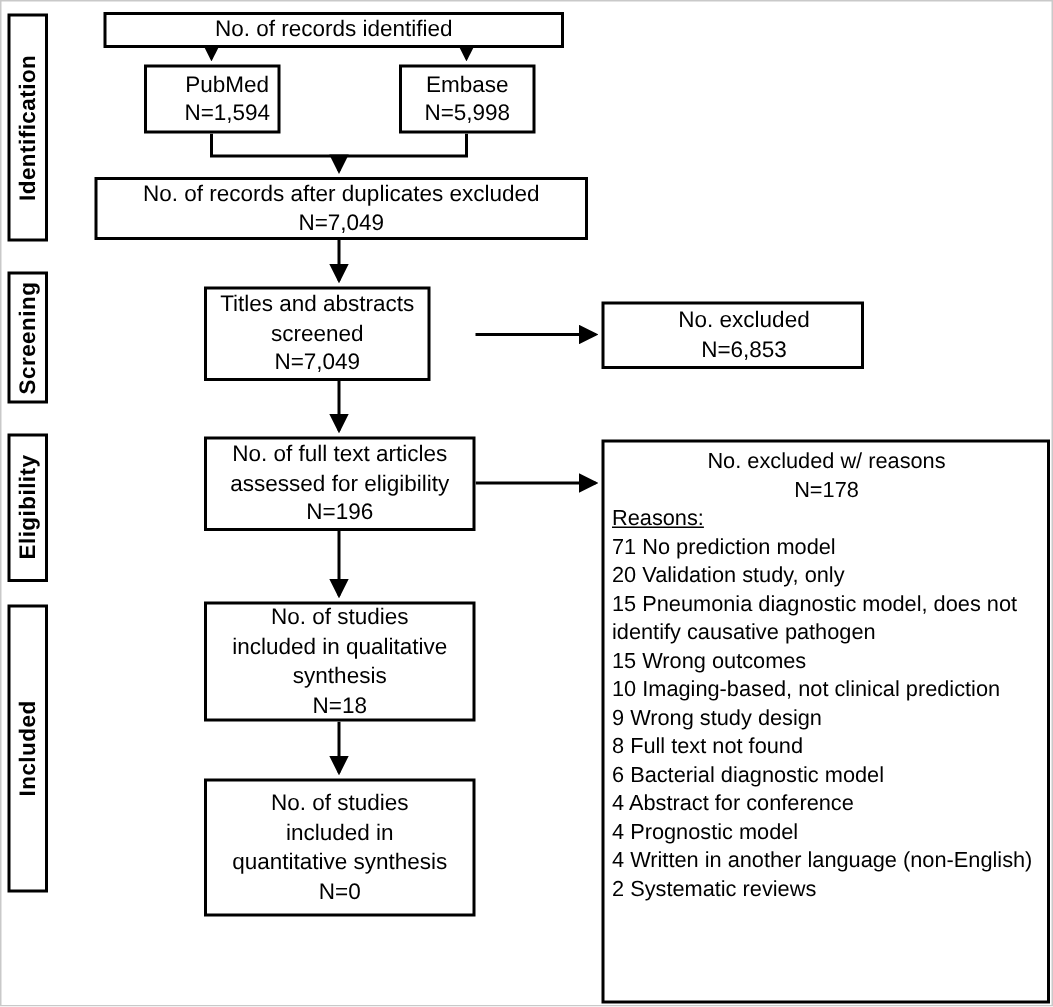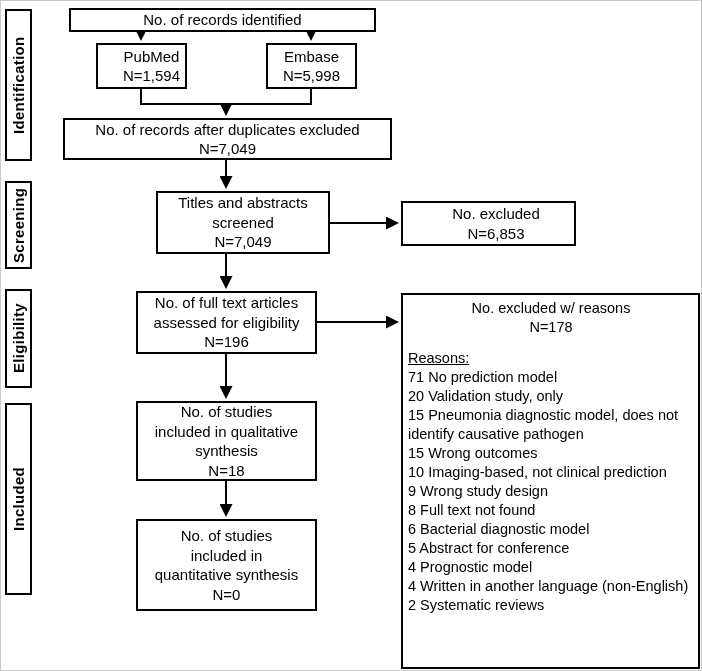--- a/index.html
+++ b/index.html
@@ -54,40 +54,40 @@
     text-align: center;
     white-space: pre-line;
     font-size: 15px;
     line-height: 1.3;
     padding: 1px 4px;
   }
   #box-records      { left: 68px;  top: 7px;   width: 307px; height: 24px; }
   #box-pubmed       { left: 95px;  top: 42px;  width: 91px;  height: 46px; padding-left: 24px; }
   #box-embase       { left: 265px; top: 42px;  width: 91px;  height: 46px; }
   #box-duplicates   { left: 62px;  top: 117px; width: 329px; height: 42px; }
-  #box-titles       { left: 135px; top: 190px; width: 174px; height: 63px; margin-left: 20px; }
+  #box-titles       { left: 135px; top: 190px; width: 151px; height: 63px; }
   #box-excluded     { left: 400px; top: 200px; width: 175px; height: 45px; padding-left: 19px; }
   #box-fulltext     { left: 135px; top: 290px; width: 181px; height: 63px; }
   #box-qualitative  { left: 135px; top: 400px; width: 181px; height: 80px; }
   #box-quantitative { left: 135px; top: 518px; width: 181px; height: 92px; }
 
   #box-reasons {
     position: absolute;
     left: 400px; top: 292px;
     width: 299px; height: 376px;
     border: 2px solid #000;
     box-sizing: border-box;
     background: #fff;
     font-size: 14.5px;
     line-height: 19px;
     padding: 4px 4px 2px 5px;
     text-align: left;
   }
   .reasons-header { text-align: center; white-space: pre-line; }
-  .reasons-label  { text-decoration: underline; margin-top: 12px; }
+  .reasons-label  { text-decoration: underline; }
   .reason-item    { text-align: left; }
 </style>
 </head>
 <body>
 
 <div class="canvas">
 
   <svg class="arrows" viewBox="0 0 702 671">
     <defs>
       <marker id="ah" viewBox="0 0 10 10" refX="8.5" refY="5" markerWidth="6.5" markerHeight="6.5" orient="auto">
@@ -135,21 +135,21 @@
     <div class="reasons-label">Reasons:</div>
     <div class="reasons-list">
         <div class="reason-item">71 No prediction model</div>
         <div class="reason-item">20 Validation study, only</div>
         <div class="reason-item">15 Pneumonia diagnostic model, does not identify causative pathogen</div>
         <div class="reason-item">15 Wrong outcomes</div>
         <div class="reason-item">10 Imaging-based, not clinical prediction</div>
         <div class="reason-item">9 Wrong study design</div>
         <div class="reason-item">8 Full text not found</div>
         <div class="reason-item">6 Bacterial diagnostic model</div>
-        <div class="reason-item">5 Abstract for conference</div>
+        <div class="reason-item">4 Abstract for conference</div>
         <div class="reason-item">4 Prognostic model</div>
         <div class="reason-item">4 Written in another language (non-English)</div>
         <div class="reason-item">2 Systematic reviews</div>
       </div>
   </div>
 
   <div class="box" id="box-qualitative">No. of studies
 included in qualitative
 synthesis
 N=18</div>

